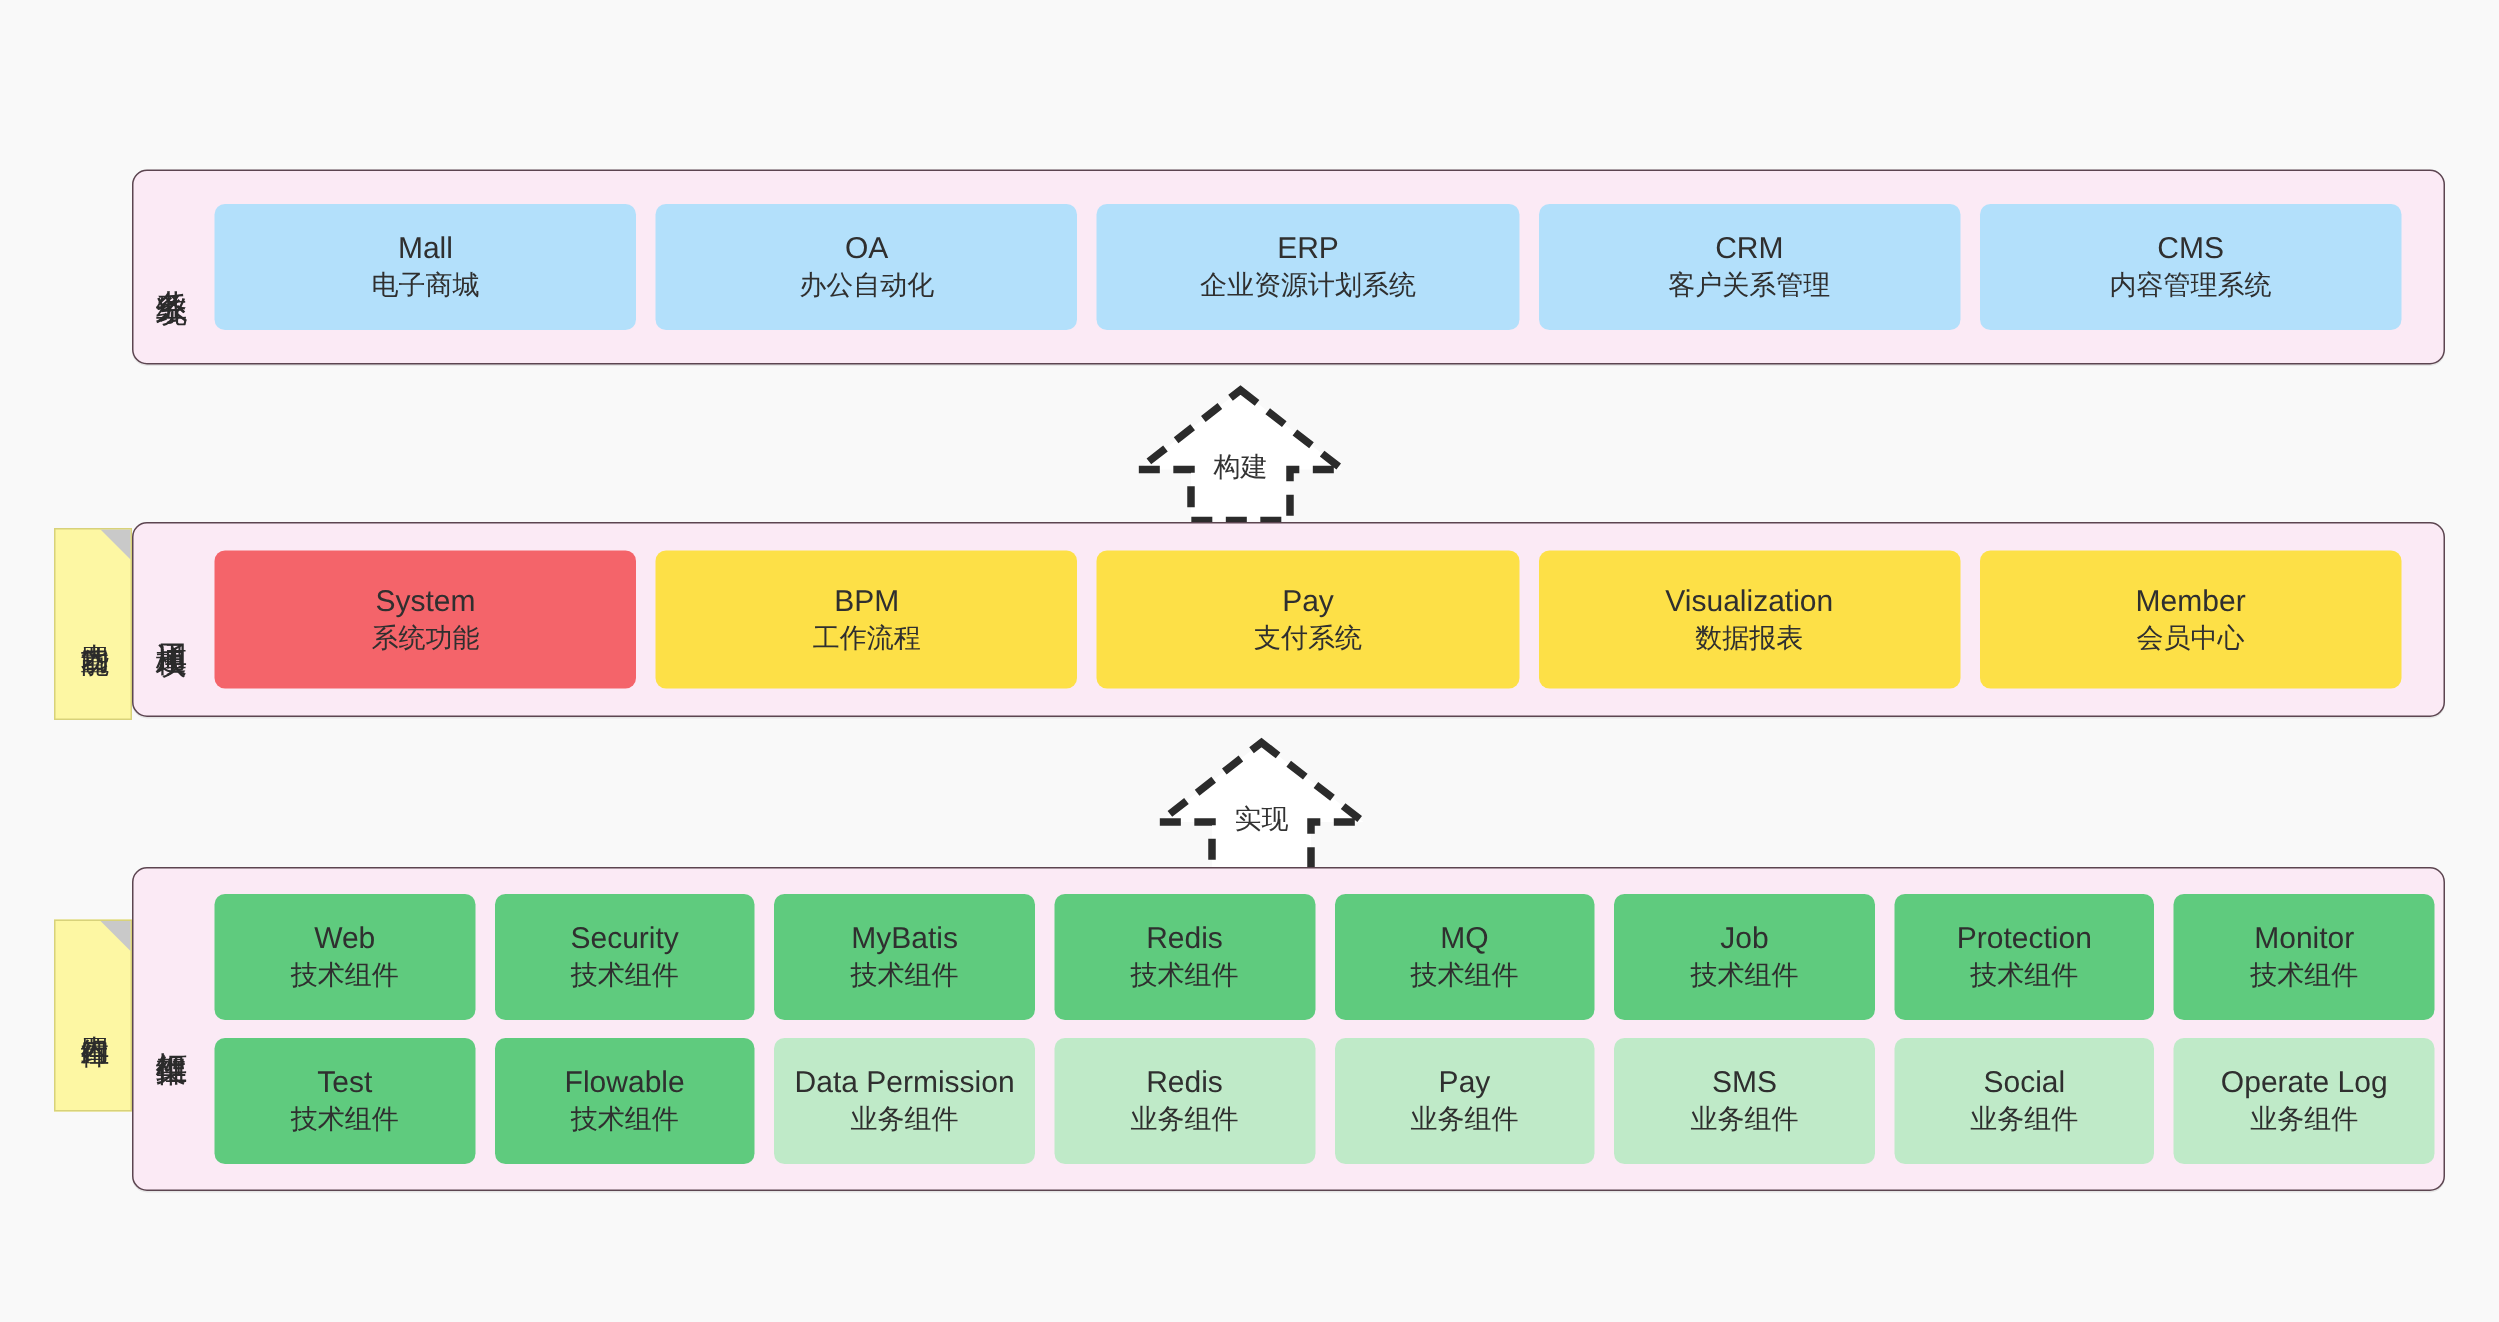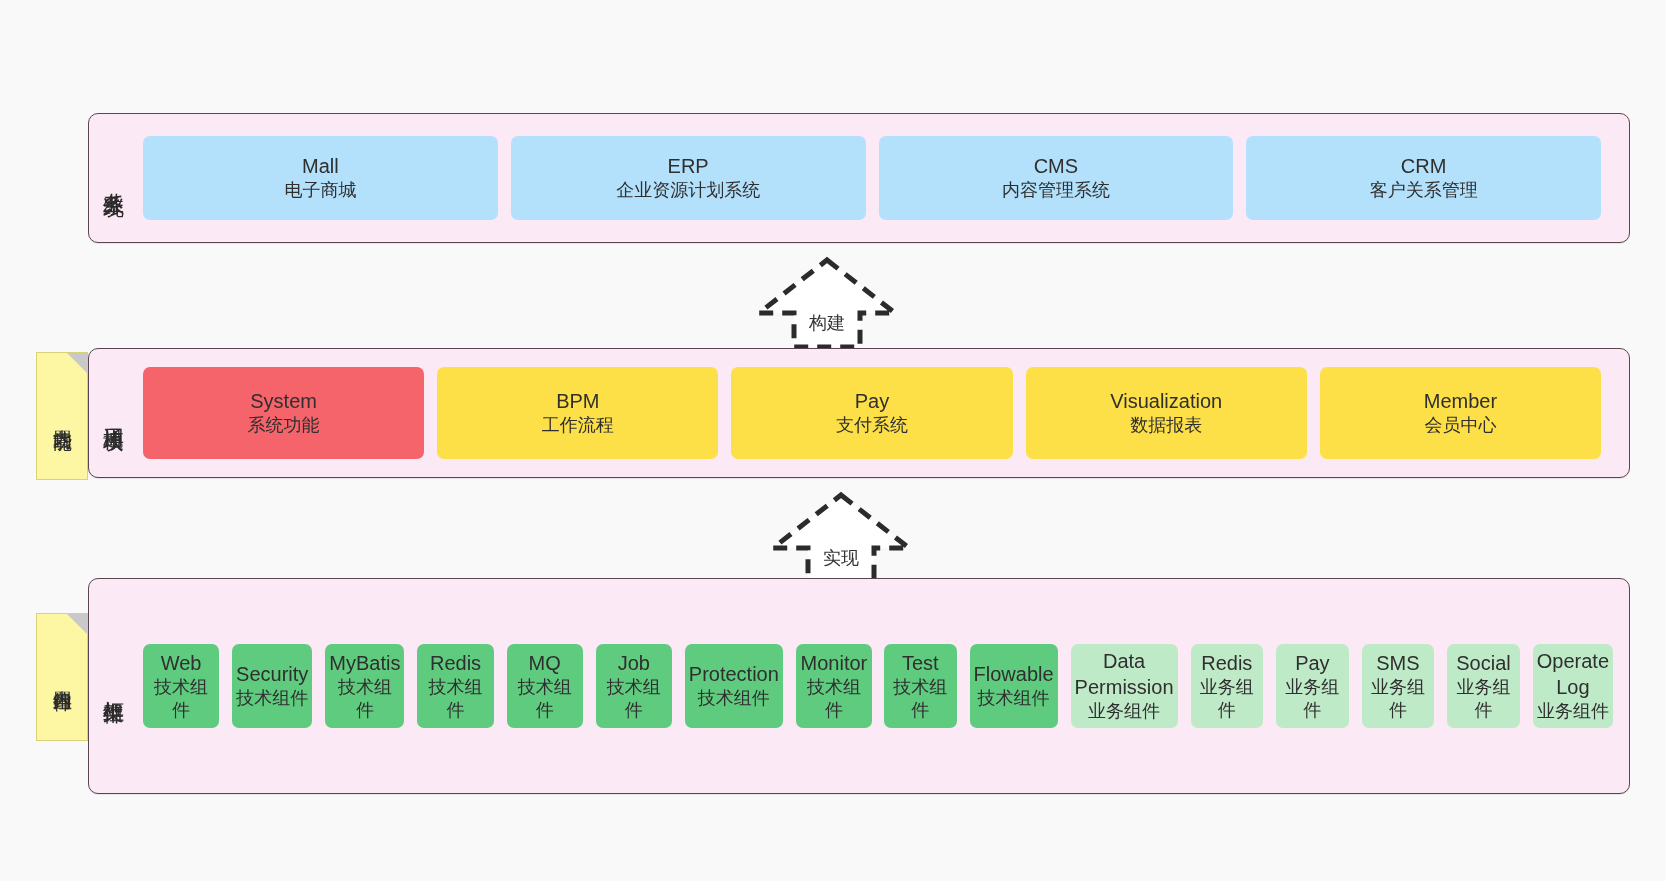--- a/index.html
+++ b/index.html
@@ -40,24 +40,24 @@
     line-height: 1.18;
     user-select: none;
   }
   .layer-body {
     flex: 1;
     display: flex;
     align-items: center;
     padding: 0 28px 0 6px;
   }
   .layer-body.two-rows {
-    flex-direction: row;
+    flex-direction: column;
     justify-content: center;
     gap: 12px;
-    padding: 16px 16px 16px 6px;
+    padding: 16px 6px 16px 6px;
   }
   .row {
     display: flex;
     width: 100%;
     gap: 13px;
   }
 
   
   .card {
     flex: 1 1 0;
@@ -114,47 +114,50 @@
   }
   .arrow-wrap svg { display: block; width: 100%; height: 100%; }
   .arrow-label {
     position: absolute;
     left: 0; right: 0;
     top: 44px;
     text-align: center;
     font-size: 18px;
     color: #333;
     user-select: none;
-    margin-top: 12px;
   }
 </style>
 </head>
 <body>
 
 <div id="canvas">
 
   <div class="layer" id="layer-0" style="left:88px; top:113px; width:1542px; height:130px;">
     <div class="layer-title">业务系统</div>
     <div class="layer-body">
       <div class="row">
         <div class="card blue">
           <span class="name">Mall</span>
           <span class="sub">电子商城</span>
         </div>
         <div class="card blue">
+          <span class="name">OA</span>
+          <span class="sub">办公自动化</span>
+        </div>
+        <div class="card blue">
           <span class="name">ERP</span>
           <span class="sub">企业资源计划系统</span>
         </div>
         <div class="card blue">
+          <span class="name">CRM</span>
+          <span class="sub">客户关系管理</span>
+        </div>
+        <div class="card blue">
           <span class="name">CMS</span>
           <span class="sub">内容管理系统</span>
-        </div>
-        <div class="card blue">
-          <span class="name">CRM</span>
-          <span class="sub">客户关系管理</span>
         </div>
       </div>
     </div>
   </div>
 
   <div class="arrow-wrap" style="left:752px; top:255px;">
     <svg viewBox="0 0 150 96" preserveAspectRatio="none">
       <path d="M75 5 L143 58 L108 58 L108 92 L42 92 L42 58 L7 58 Z" fill="#ffffff" stroke="#2b2b2b" stroke-width="5" stroke-dasharray="14,9" stroke-linejoin="miter"></path>
     </svg>
     <div class="arrow-label">构建</div>

